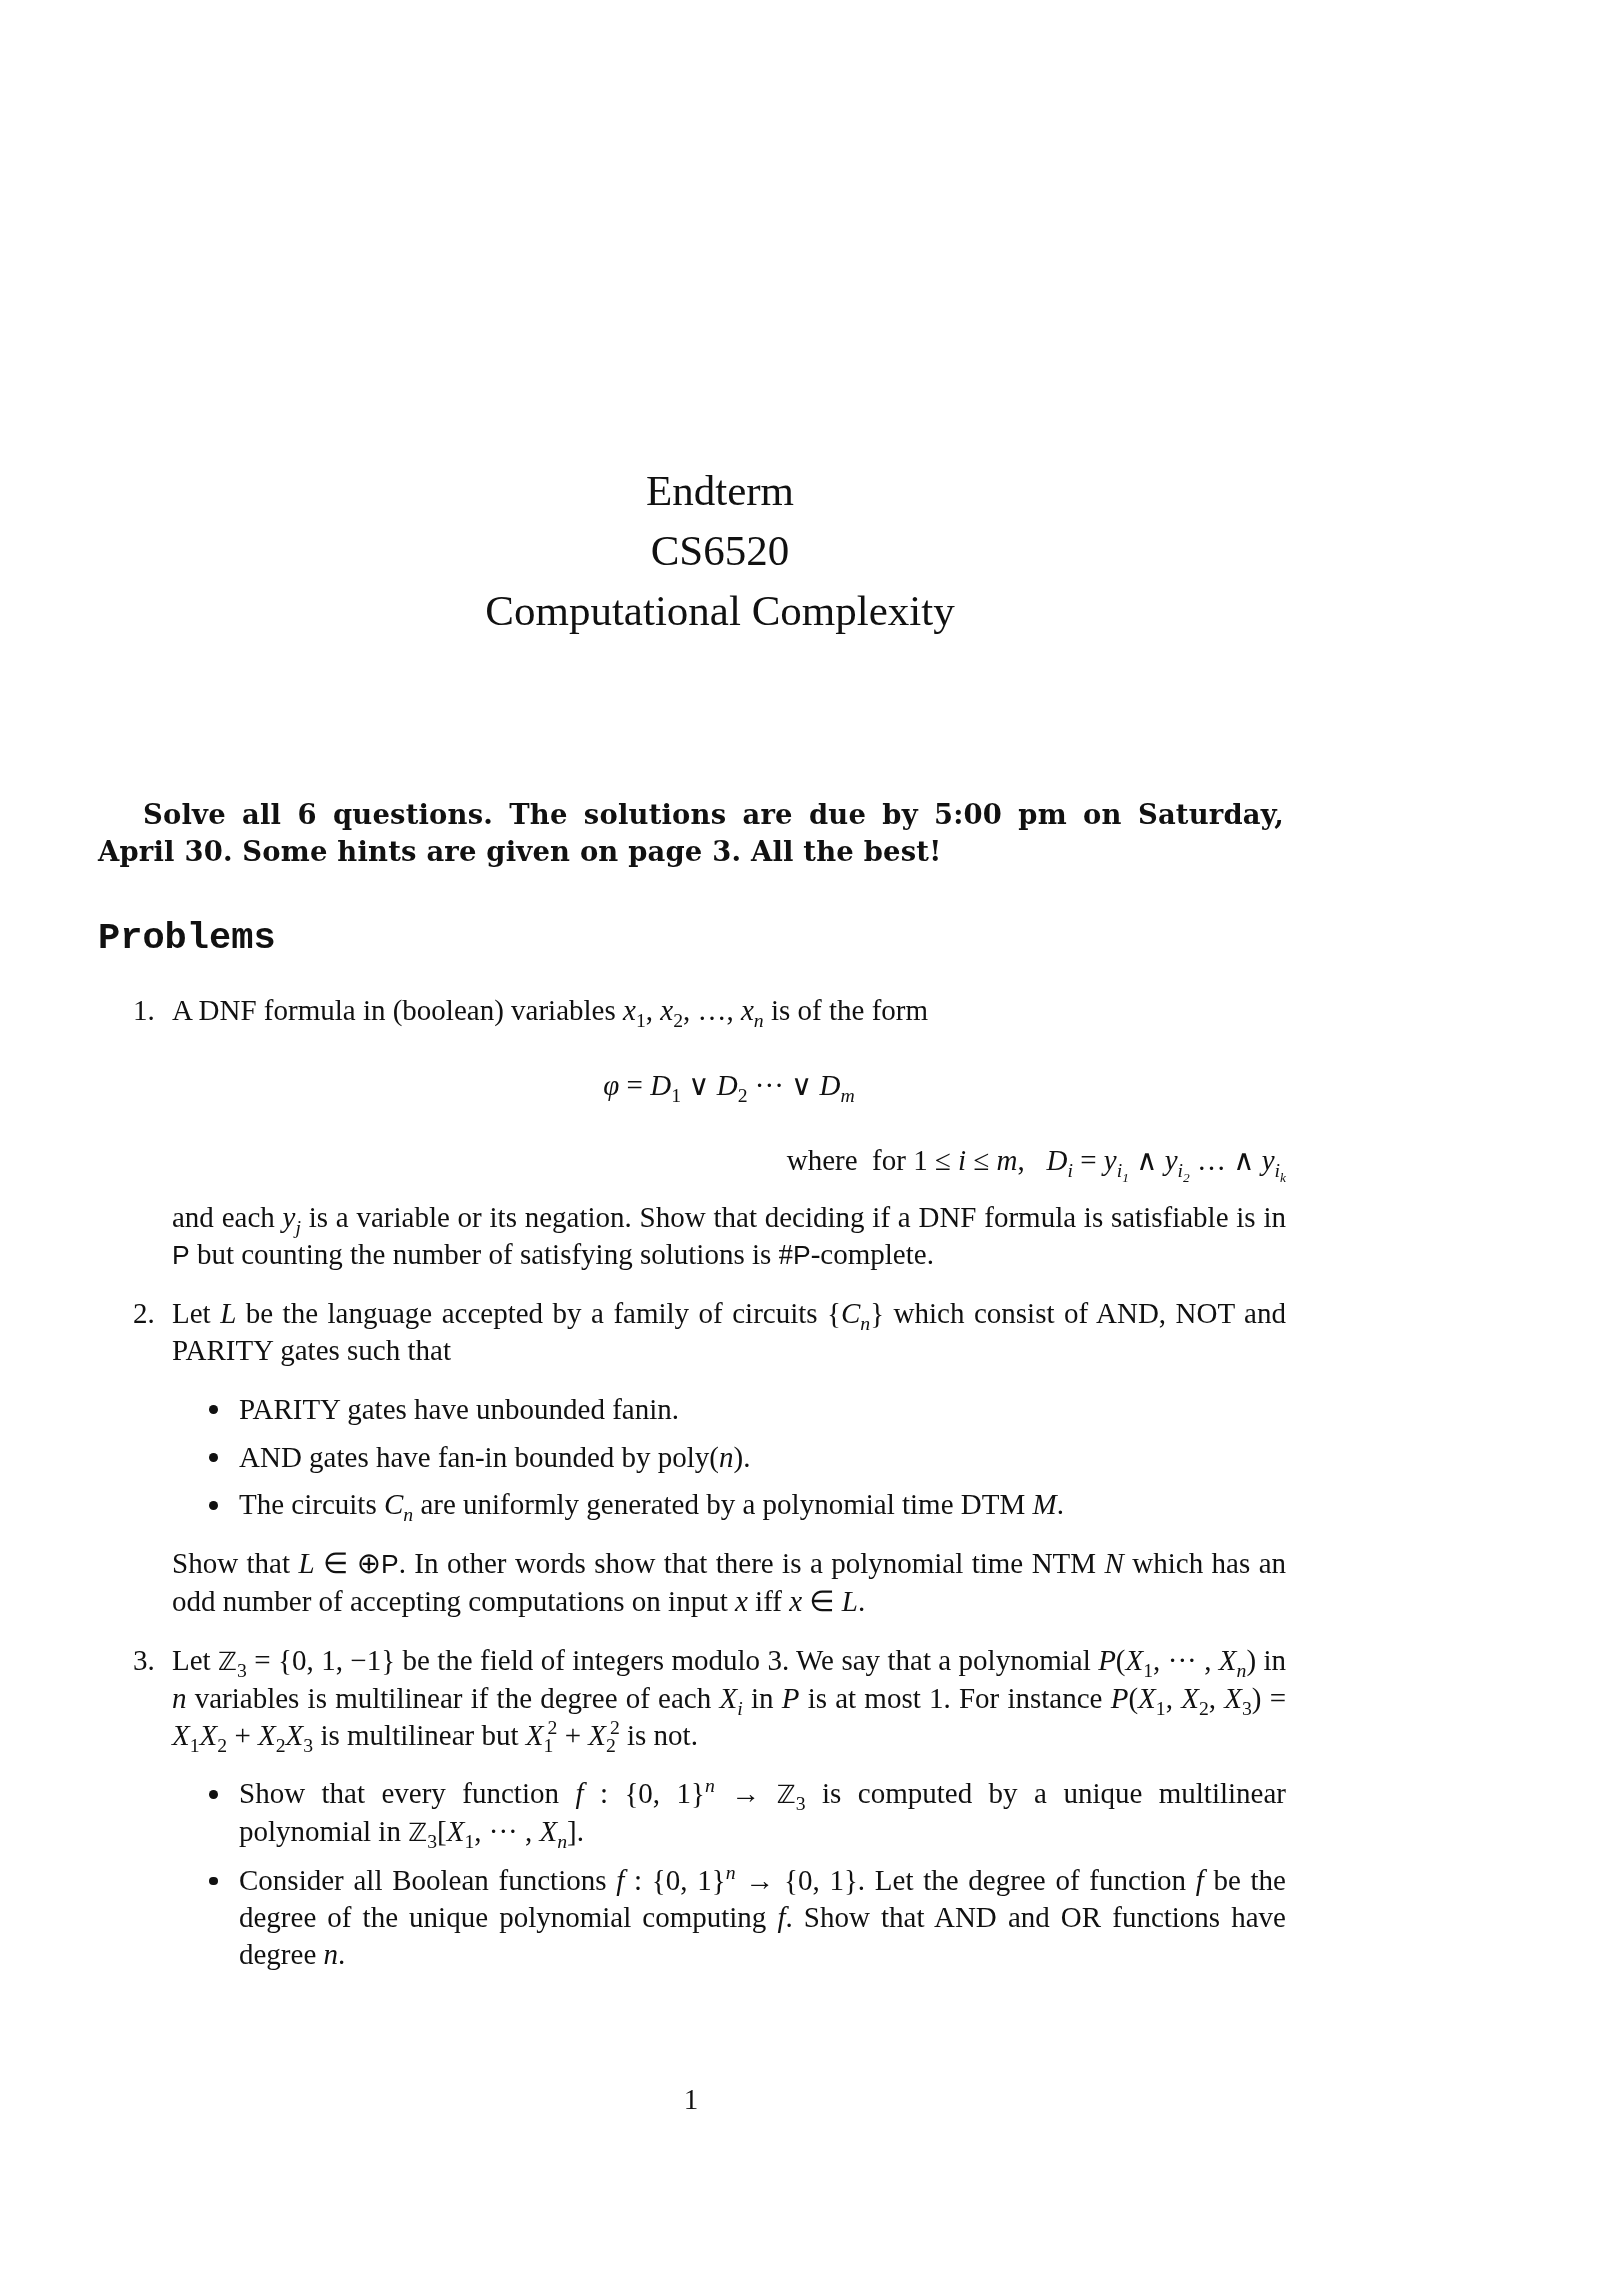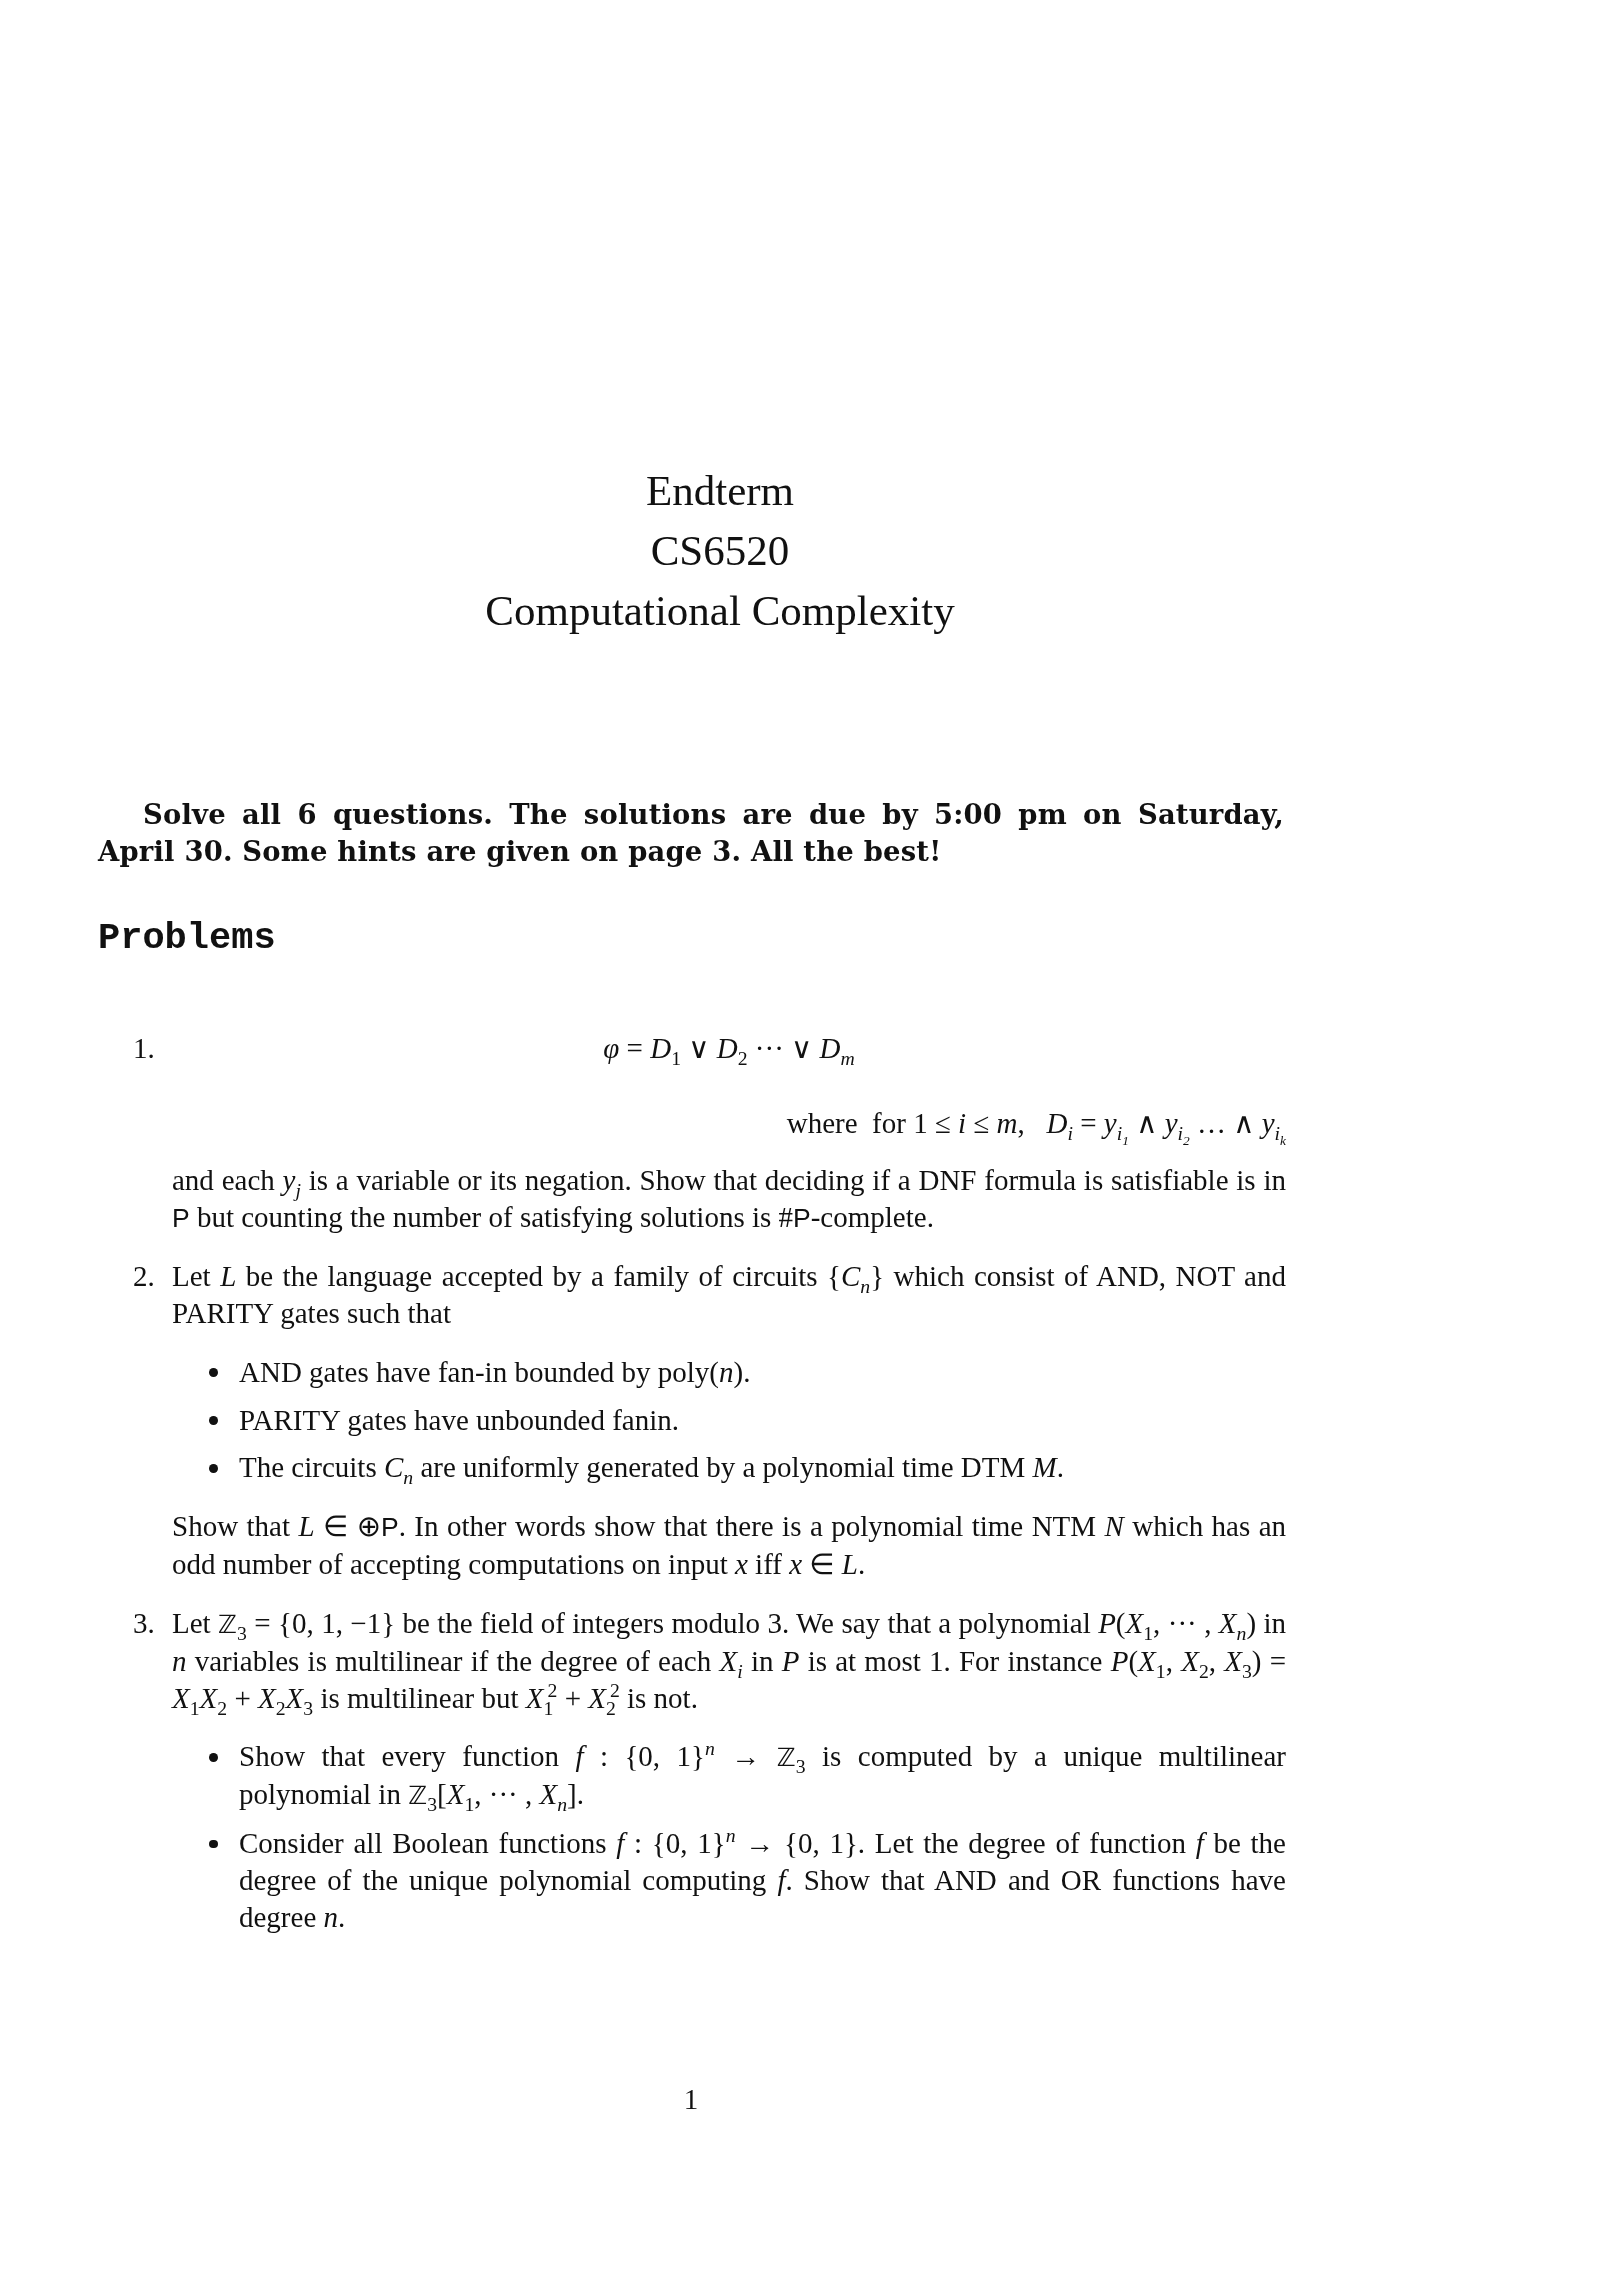--- a/index.html
+++ b/index.html
@@ -48,31 +48,32 @@
   </div>
 
   <div class="intro"><span class="indent"></span><span>Solve all 6 questions. The solutions are due by 5:00 pm on Saturday, April 30. Some hints are given on page 3. All the best!</span></div>
 
   <div class="section-heading">Problems</div>
 
   <div class="problems">
 
     <div class="problem">
       <span class="problem-num">1.</span>
+      <div class="para">A DNF formula in (boolean) variables <span class="math">x</span><sub>1</sub>, <span class="math">x</span><sub>2</sub>, …, <span class="math">x<sub>n</sub></span> is of the form</div>
       <div class="display"><span class="math">φ</span> = <span class="math">D</span><sub>1</sub> ∨ <span class="math">D</span><sub>2</sub> ··· ∨ <span class="math">D<sub>m</sub></span></div>
       <div class="display tight">where &nbsp;for 1 ≤ <span class="math">i</span> ≤ <span class="math">m</span>, &nbsp; <span class="math">D<sub>i</sub></span> = <span class="math">y<sub>i<sub>1</sub></sub></span> ∧ <span class="math">y<sub>i<sub>2</sub></sub></span> … ∧ <span class="math">y<sub>i<sub>k</sub></sub></span></div>
       <div class="para">and each <span class="math">y<sub>j</sub></span> is a variable or its negation. Show that deciding if a DNF formula is satisfiable is in <span class="sf">P</span> but counting the number of satisfying solutions is #<span class="sf">P</span>-complete.</div>
     </div>
 
     <div class="problem">
       <span class="problem-num">2.</span>
       <div class="para">Let <span class="math">L</span> be the language accepted by a family of circuits {<span class="math">C<sub>n</sub></span>} which consist of AND, NOT and PARITY gates such that</div>
       <ul class="bullets">
+        <li><span class="bullet-dot"></span><span>PARITY gates have unbounded fanin.</span></li>
         <li><span class="bullet-dot"></span>AND gates have fan-in bounded by poly(<span class="math">n</span>).</li>
-        <li><span class="bullet-dot"></span><span>PARITY gates have unbounded fanin.</span></li>
         <li><span class="bullet-dot"></span>The circuits <span class="math">C<sub>n</sub></span> are uniformly generated by a polynomial time DTM <span class="math">M</span>.</li>
       </ul>
       <div class="para">Show that <span class="math">L</span> ∈ ⊕<span class="sf">P</span>. In other words show that there is a polynomial time NTM <span class="math">N</span> which has an odd number of accepting computations on input <span class="math">x</span> iff <span class="math">x</span> ∈ <span class="math">L</span>.</div>
     </div>
 
     <div class="problem">
       <span class="problem-num">3.</span>
       <div class="para">Let <span class="bb">ℤ</span><sub>3</sub> = {0, 1, −1} be the field of integers modulo 3. We say that a polynomial <span class="math">P</span>(<span class="math">X</span><sub>1</sub>, ··· , <span class="math">X<sub>n</sub></span>) in <span class="math">n</span> variables is multilinear if the degree of each <span class="math">X<sub>i</sub></span> in <span class="math">P</span> is at most 1. For instance <span class="math">P</span>(<span class="math">X</span><sub>1</sub>, <span class="math">X</span><sub>2</sub>, <span class="math">X</span><sub>3</sub>) = <span class="math">X</span><sub>1</sub><span class="math">X</span><sub>2</sub> + <span class="math">X</span><sub>2</sub><span class="math">X</span><sub>3</sub> is multilinear but <span class="math">X</span><sub>1</sub><sup style="margin-left:-5.9px">2</sup> + <span class="math">X</span><sub>2</sub><sup style="margin-left:-5.9px">2</sup> is not.</div>
       <ul class="bullets">
         <li><span class="bullet-dot"></span>Show that every function <span class="math">f</span> : {0, 1}<sup><span class="math">n</span></sup> → <span class="bb">ℤ</span><sub>3</sub> is computed by a unique multilinear polynomial in <span class="bb">ℤ</span><sub>3</sub>[<span class="math">X</span><sub>1</sub>, ··· , <span class="math">X<sub>n</sub></span>].</li>

